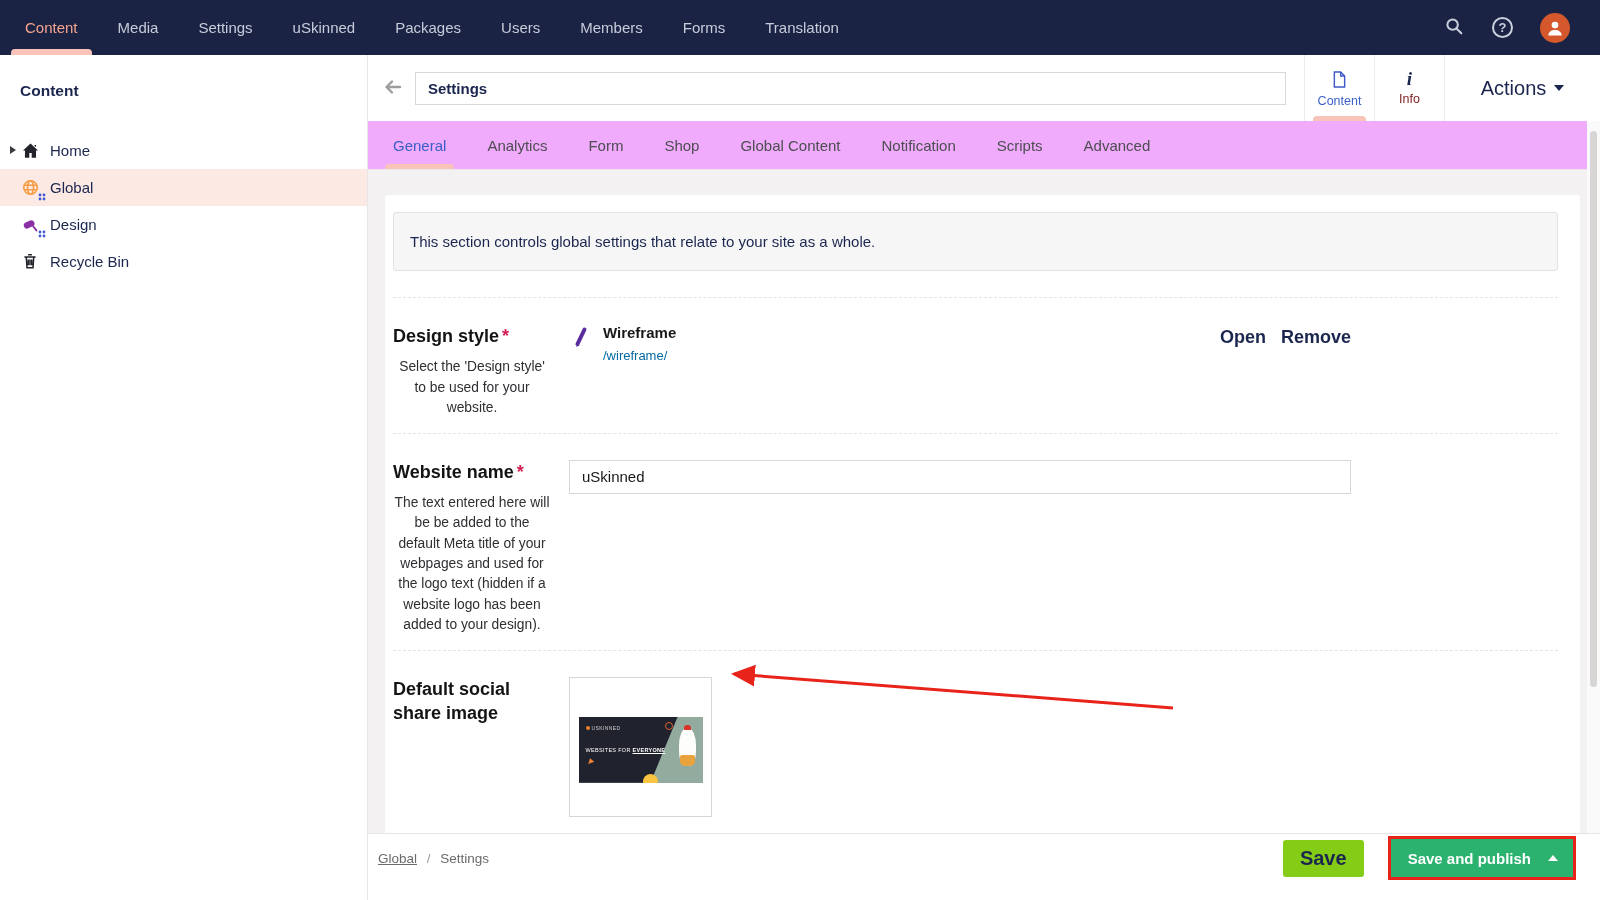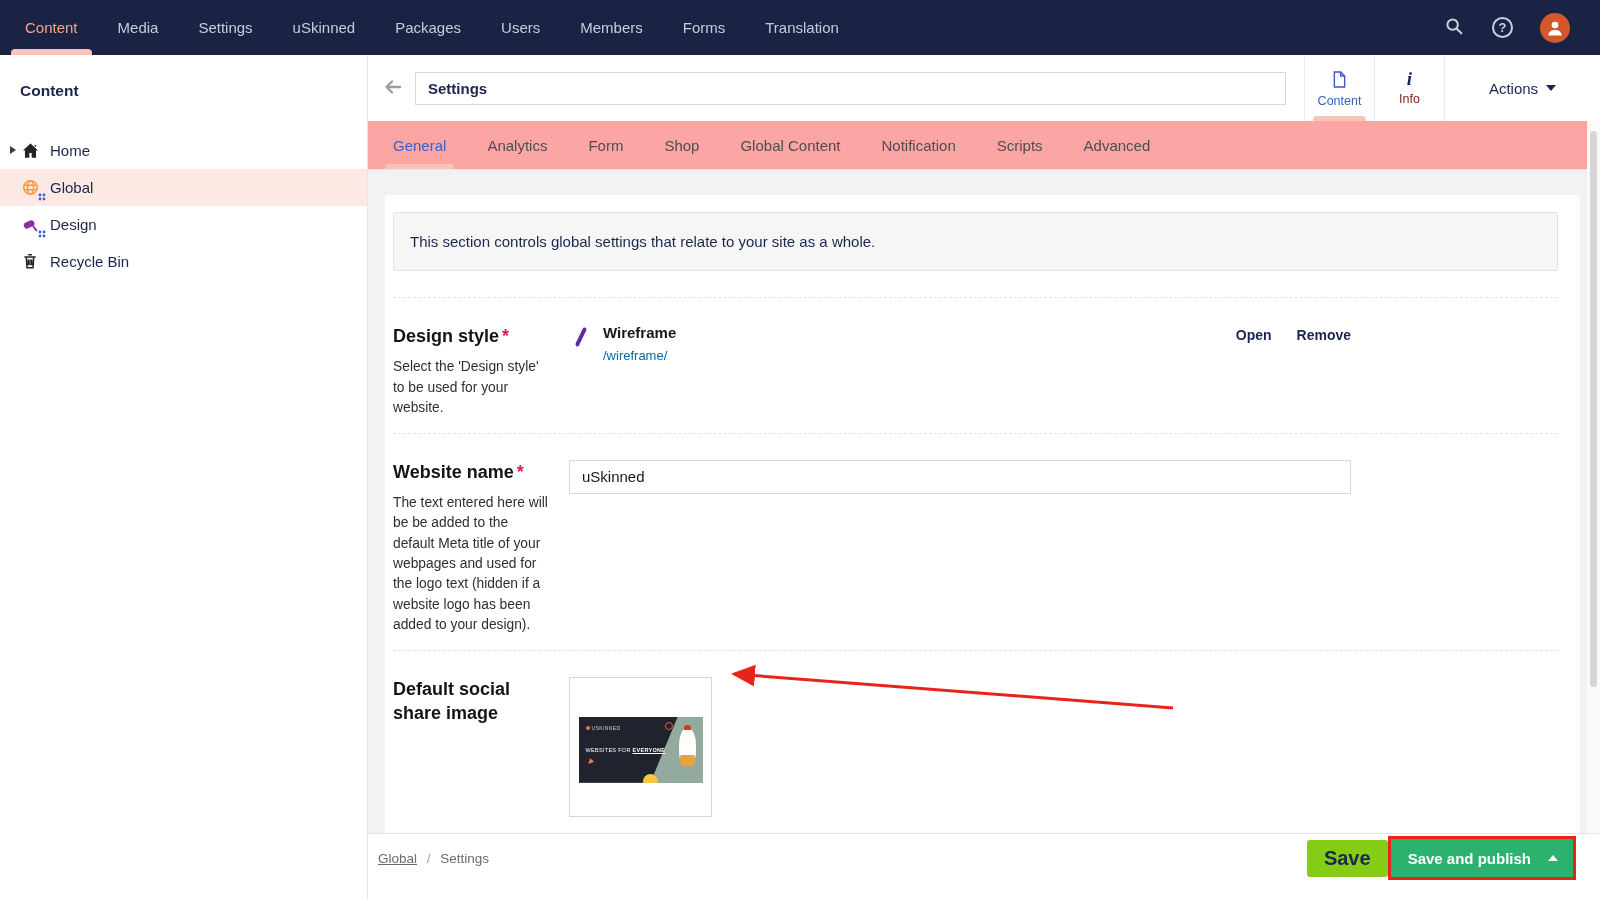--- a/index.html
+++ b/index.html
@@ -45,57 +45,57 @@
   .app-tab { position:relative; width:70px; height:66px; border-left:1px solid #eceaea;
     display:flex; flex-direction:column; align-items:center; justify-content:center; gap:4px; cursor:pointer; }
   .app-tab .app-label { font-size:12.5px; color:#7f1d1d; }
   .app-tab.active .app-label { color:#3a5fc8; }
   .app-underline { position:absolute; bottom:0; left:8px; right:8px; height:5px;
     background:#f8c3b9; border-radius:4px 4px 0 0; }
   .info-glyph { font-family:"Liberation Serif", serif; font-style:italic; font-weight:bold;
     font-size:19px; color:#1b264f; line-height:18px; }
   .actions-btn { width:156px; height:66px; border-left:1px solid #eceaea; background:none; border-top:none;
     border-right:none; border-bottom:none; display:flex; align-items:center; justify-content:center; gap:8px;
-    font-family:inherit; font-size:15px; color:#1b264f; cursor:pointer; }
+    font-family:inherit; font-size:20px; color:#1b264f; cursor:pointer; }
   .caret-down { width:0; height:0; border-left:5px solid transparent; border-right:5px solid transparent;
     border-top:6px solid #1b264f; }
 
-  .tab-bar { height:49px; background:#fca5a5; border-bottom:1px solid #e9e7e7;
+  .tab-bar { height:49px; background:#f0abfc; border-bottom:1px solid #e9e7e7;
     display:flex; align-items:stretch; gap:41px; padding-left:25px; flex-shrink:0; }
   .tab { position:relative; display:flex; align-items:center; font-size:15px; color:#4d4d52; cursor:pointer; }
   .tab.active { color:#3a5fc8; }
   .tab-underline { position:absolute; left:-8px; right:-8px; bottom:0; height:5px;
     background:#f8c3b9; border-radius:4px 4px 0 0; }
 
   
   .content { flex:1; background:#f3f1f1; position:relative; overflow:hidden; }
   .panel { margin:25px 20px 0 17px; background:#fff; border-radius:3px;
     padding:17px 22px 0 8px; height:1200px; }
   .notice-row { padding-bottom:26px; border-bottom:1px dashed #e4e2e2; }
   .notice { background:#f6f6f6; border:1px solid #e3e1e1; border-radius:3px;
     padding:20px 16px; font-size:15px; color:#1b264f; }
   .prop-row { display:flex; padding:26px 0 14px; border-bottom:1px dashed #e4e2e2; }
   .row-design { min-height:100px; }
   .row-website { min-height:177px; }
   .row-social { min-height:244px; }
   .prop-label { width:176px; flex-shrink:0; padding-right:18px; }
   .prop-label h4 { margin:0 0 9px; font-size:18px; font-weight:700; color:#141416; line-height:1.35; }
   .req-star { color:#d42054; font-weight:700; margin-left:3px; }
-  .prop-desc { font-size:13.8px; color:#2f2f33; line-height:1.48; margin:0; }
+  .prop-desc { font-size:13.8px; color:#2f2f33; line-height:1.48; margin:0;text-align:center; }
   .prop-control { flex:1; max-width:782px; }
   .text-input { width:100%; height:34px; border:1px solid #d8d7d9; background:#fff;
     font-family:inherit; font-size:15px; color:#18181a; padding:0 12px; }
 
   
   .node-preview { display:flex; align-items:flex-start; width:100%; }
   .node-icon { width:24px; height:24px; margin:2px 10px 0 0; flex-shrink:0; }
   .node-title { font-size:15px; font-weight:600; color:#18181a; line-height:1.25; }
   .node-path { font-size:13px; color:#0369a1; margin-top:5px; }
   .node-links { margin-left:auto; display:flex; gap:15px; padding-top:3px; }
-  .node-links a { font-size:14px; font-weight:700; color:#1b264f; text-decoration:none; cursor:pointer;margin-left:10px; }
+  .node-links a { font-size:18px; font-weight:700; color:#1b264f; text-decoration:none; cursor:pointer; }
 
   
   .thumb-box { width:143px; height:140px; border:1px solid #d8d7d7; background:#fff;
     display:flex; justify-content:center; padding-top:39px; cursor:pointer; }
   .thumb-img { width:124px; height:66px; background:#92ab9e; position:relative; overflow:hidden; }
   .thumb-dark { position:absolute; inset:0; background:#20222e;
     clip-path:polygon(0 0, 80% 0, 58% 100%, 0 100%); }
   .thumb-logo { position:absolute; top:8px; left:7px; display:flex; align-items:center; gap:2px;
     font-size:5px; color:#cfcfcf; letter-spacing:.4px; }
   .thumb-logo-dot { width:4px; height:4px; border-radius:50%; background:#ee7c2b; }
@@ -127,21 +127,21 @@
 
   
   .footer { height:67px; background:#fff; border-top:1px solid #e6e4e4; flex-shrink:0;
     display:flex; align-items:center; padding:0 24px 18px 10px; }
   .breadcrumb { font-size:13.5px; color:#6b6b6b; }
   .breadcrumb a { color:#6b6b6b; text-decoration:underline; cursor:pointer; }
   .breadcrumb .sep { margin:0 6px; color:#9b9b9b; }
   .footer-buttons { margin-left:auto; display:flex; align-items:center; }
   .save-btn { background:#84cc16; color:#1b264f; font-family:inherit; font-weight:700; font-size:20px;
     padding:0 17px; height:37px; border:none; border-radius:3px; cursor:pointer; }
-  .publish-wrap { margin-left:0; border:3px solid #e8241a; display:flex; }
+  .publish-wrap { margin-left:24px; border:3px solid #e8241a; display:flex; }
   .publish-btn { background:#2bb26e; color:#fff; font-family:inherit; font-weight:700; font-size:15px;
     height:38px; padding:0 15px 0 17px; border:none; display:flex; align-items:center; cursor:pointer; }
   .caret-up { width:0; height:0; border-left:5px solid transparent; border-right:5px solid transparent;
     border-bottom:6px solid #fff; margin-left:17px; }
 </style>
 </head>
 <body>
 
 <div class="navbar">
   <div class="nav-items">

